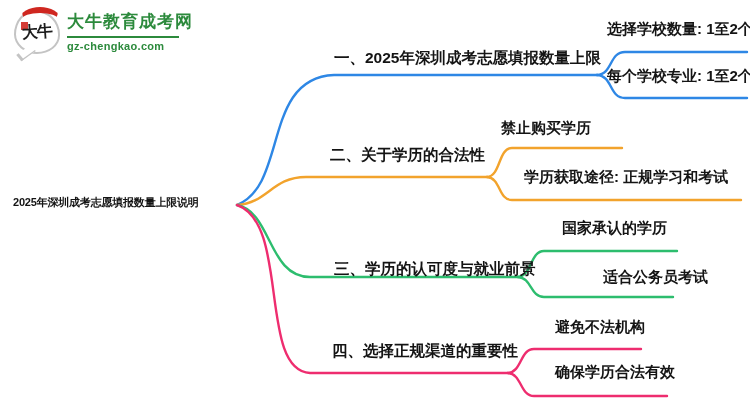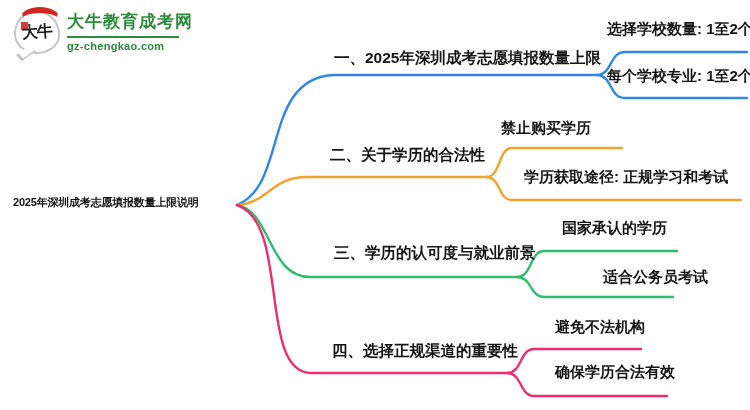--- a/index.html
+++ b/index.html
@@ -76,21 +76,21 @@
   <div class="node root-node" style="left:13px;top:196px;">2025年深圳成考志愿填报数量上限说明</div>
 
   <div class="node branch-label" style="left:334px;top:48px;">一、2025年深圳成考志愿填报数量上限</div>
   <div class="node leaf-label" style="left:607px;top:20px;">选择学校数量: 1至2个</div>
   <div class="node leaf-label" style="left:607px;top:67px;">每个学校专业: 1至2个</div>
 
   <div class="node branch-label" style="left:330px;top:145px;">二、关于学历的合法性</div>
   <div class="node leaf-label" style="left:501px;top:119px;text-align:right;">禁止购买学历</div>
   <div class="node leaf-label" style="left:524px;top:168px;">学历获取途径: 正规学习和考试</div>
 
-  <div class="node branch-label" style="left:334px;top:243px;">三、学历的认可度与就业前景</div>
+  <div class="node branch-label" style="left:334px;top:259px;">三、学历的认可度与就业前景</div>
   <div class="node leaf-label" style="left:562px;top:219px;">国家承认的学历</div>
   <div class="node leaf-label" style="left:562px;top:268px;margin-left:41px;">适合公务员考试</div>
 
   <div class="node branch-label" style="left:332px;top:341px;">四、选择正规渠道的重要性</div>
   <div class="node leaf-label" style="left:555px;top:318px;">避免不法机构</div>
   <div class="node leaf-label" style="left:555px;top:363px;">确保学历合法有效</div>
 
 </div>
 
 </body></html>

